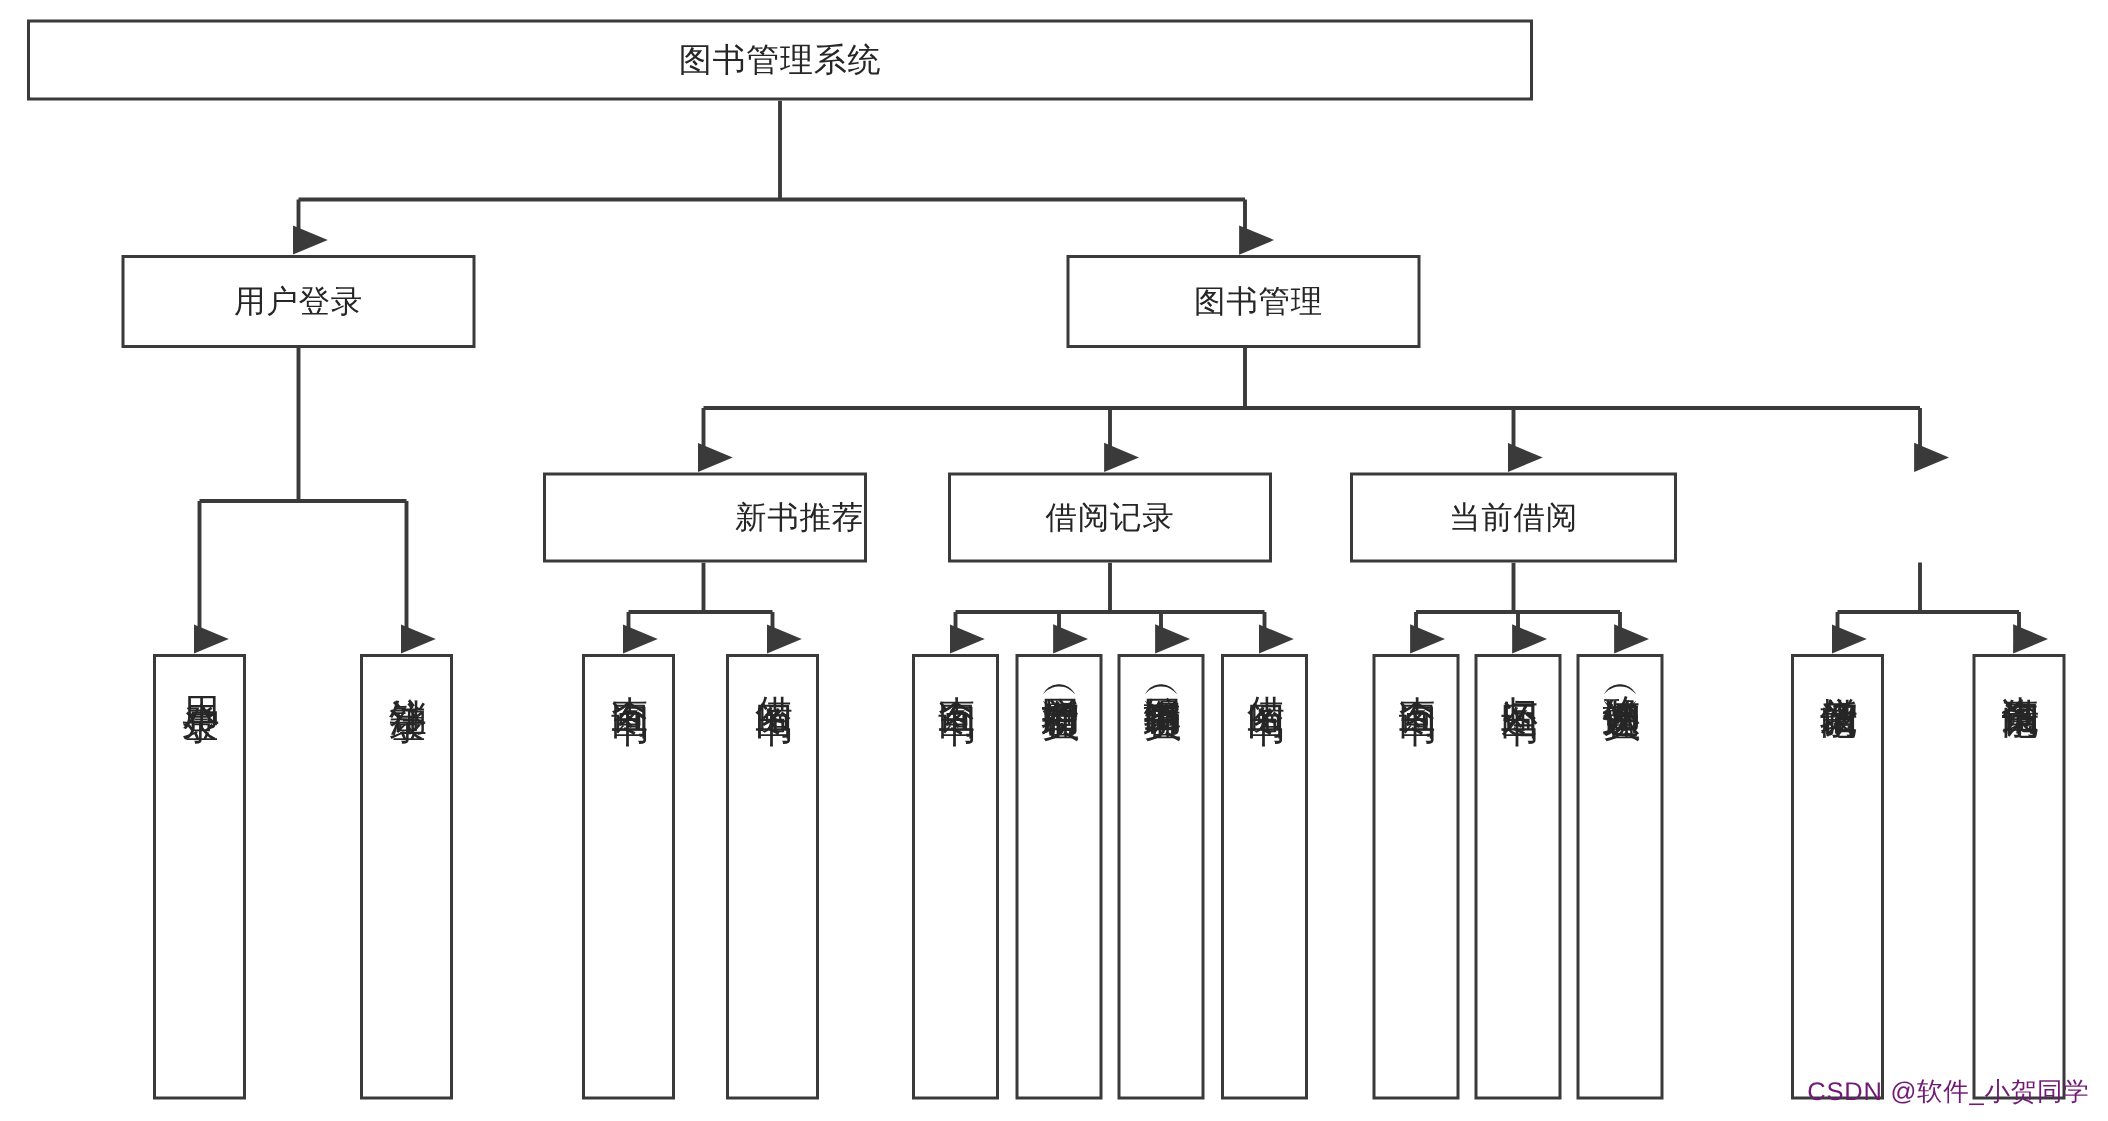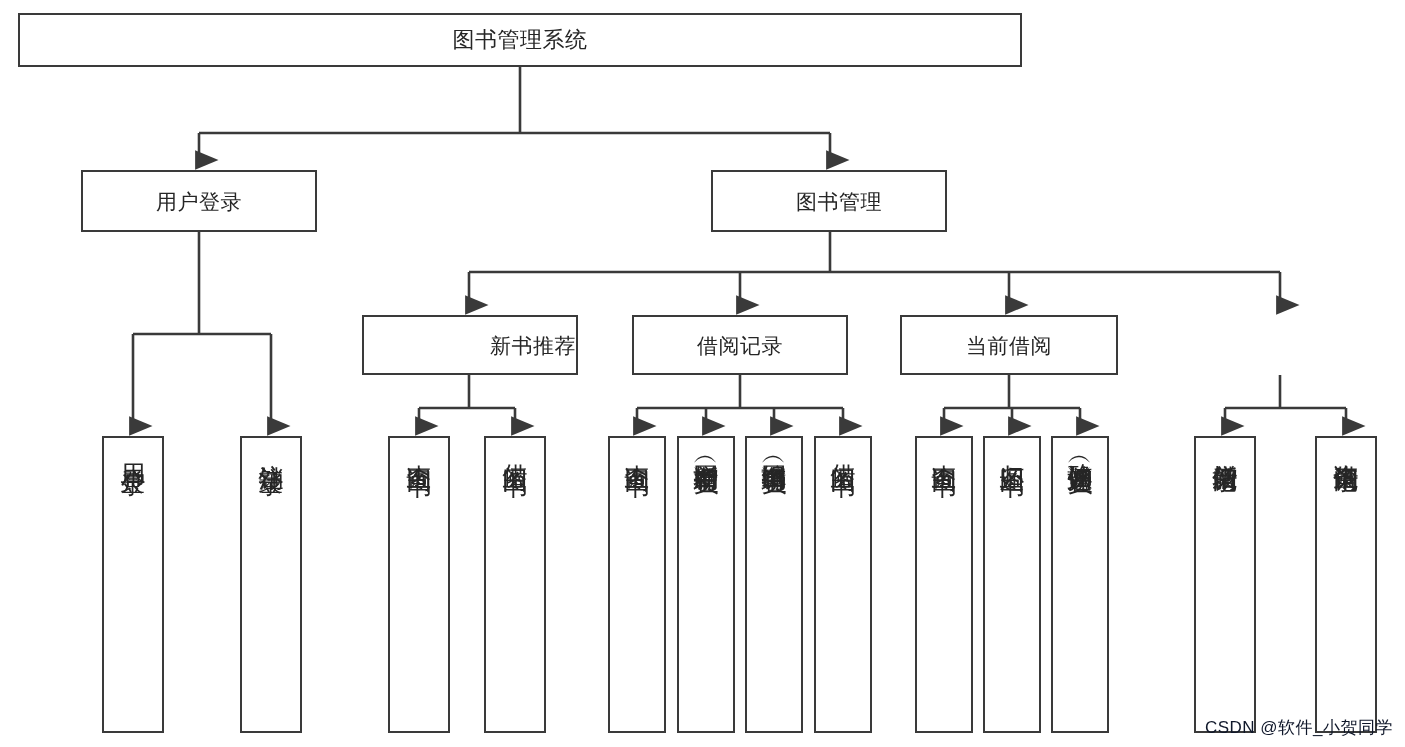--- a/index.html
+++ b/index.html
@@ -68,21 +68,21 @@
   }
   .node.v.tall .lbl {
     font-size: 25px;
     letter-spacing: 1px;
   }
   #watermark {
     position: absolute;
     right: 12px;
     bottom: 8px;
     font-size: 17px;
-    color: #0f172a;
+    color: #701a75;
     letter-spacing: 0.5px;
     user-select: none;
     white-space: nowrap;
   }
 </style>
 </head>
 <body>
 
 <div id="diagram-root">
 

